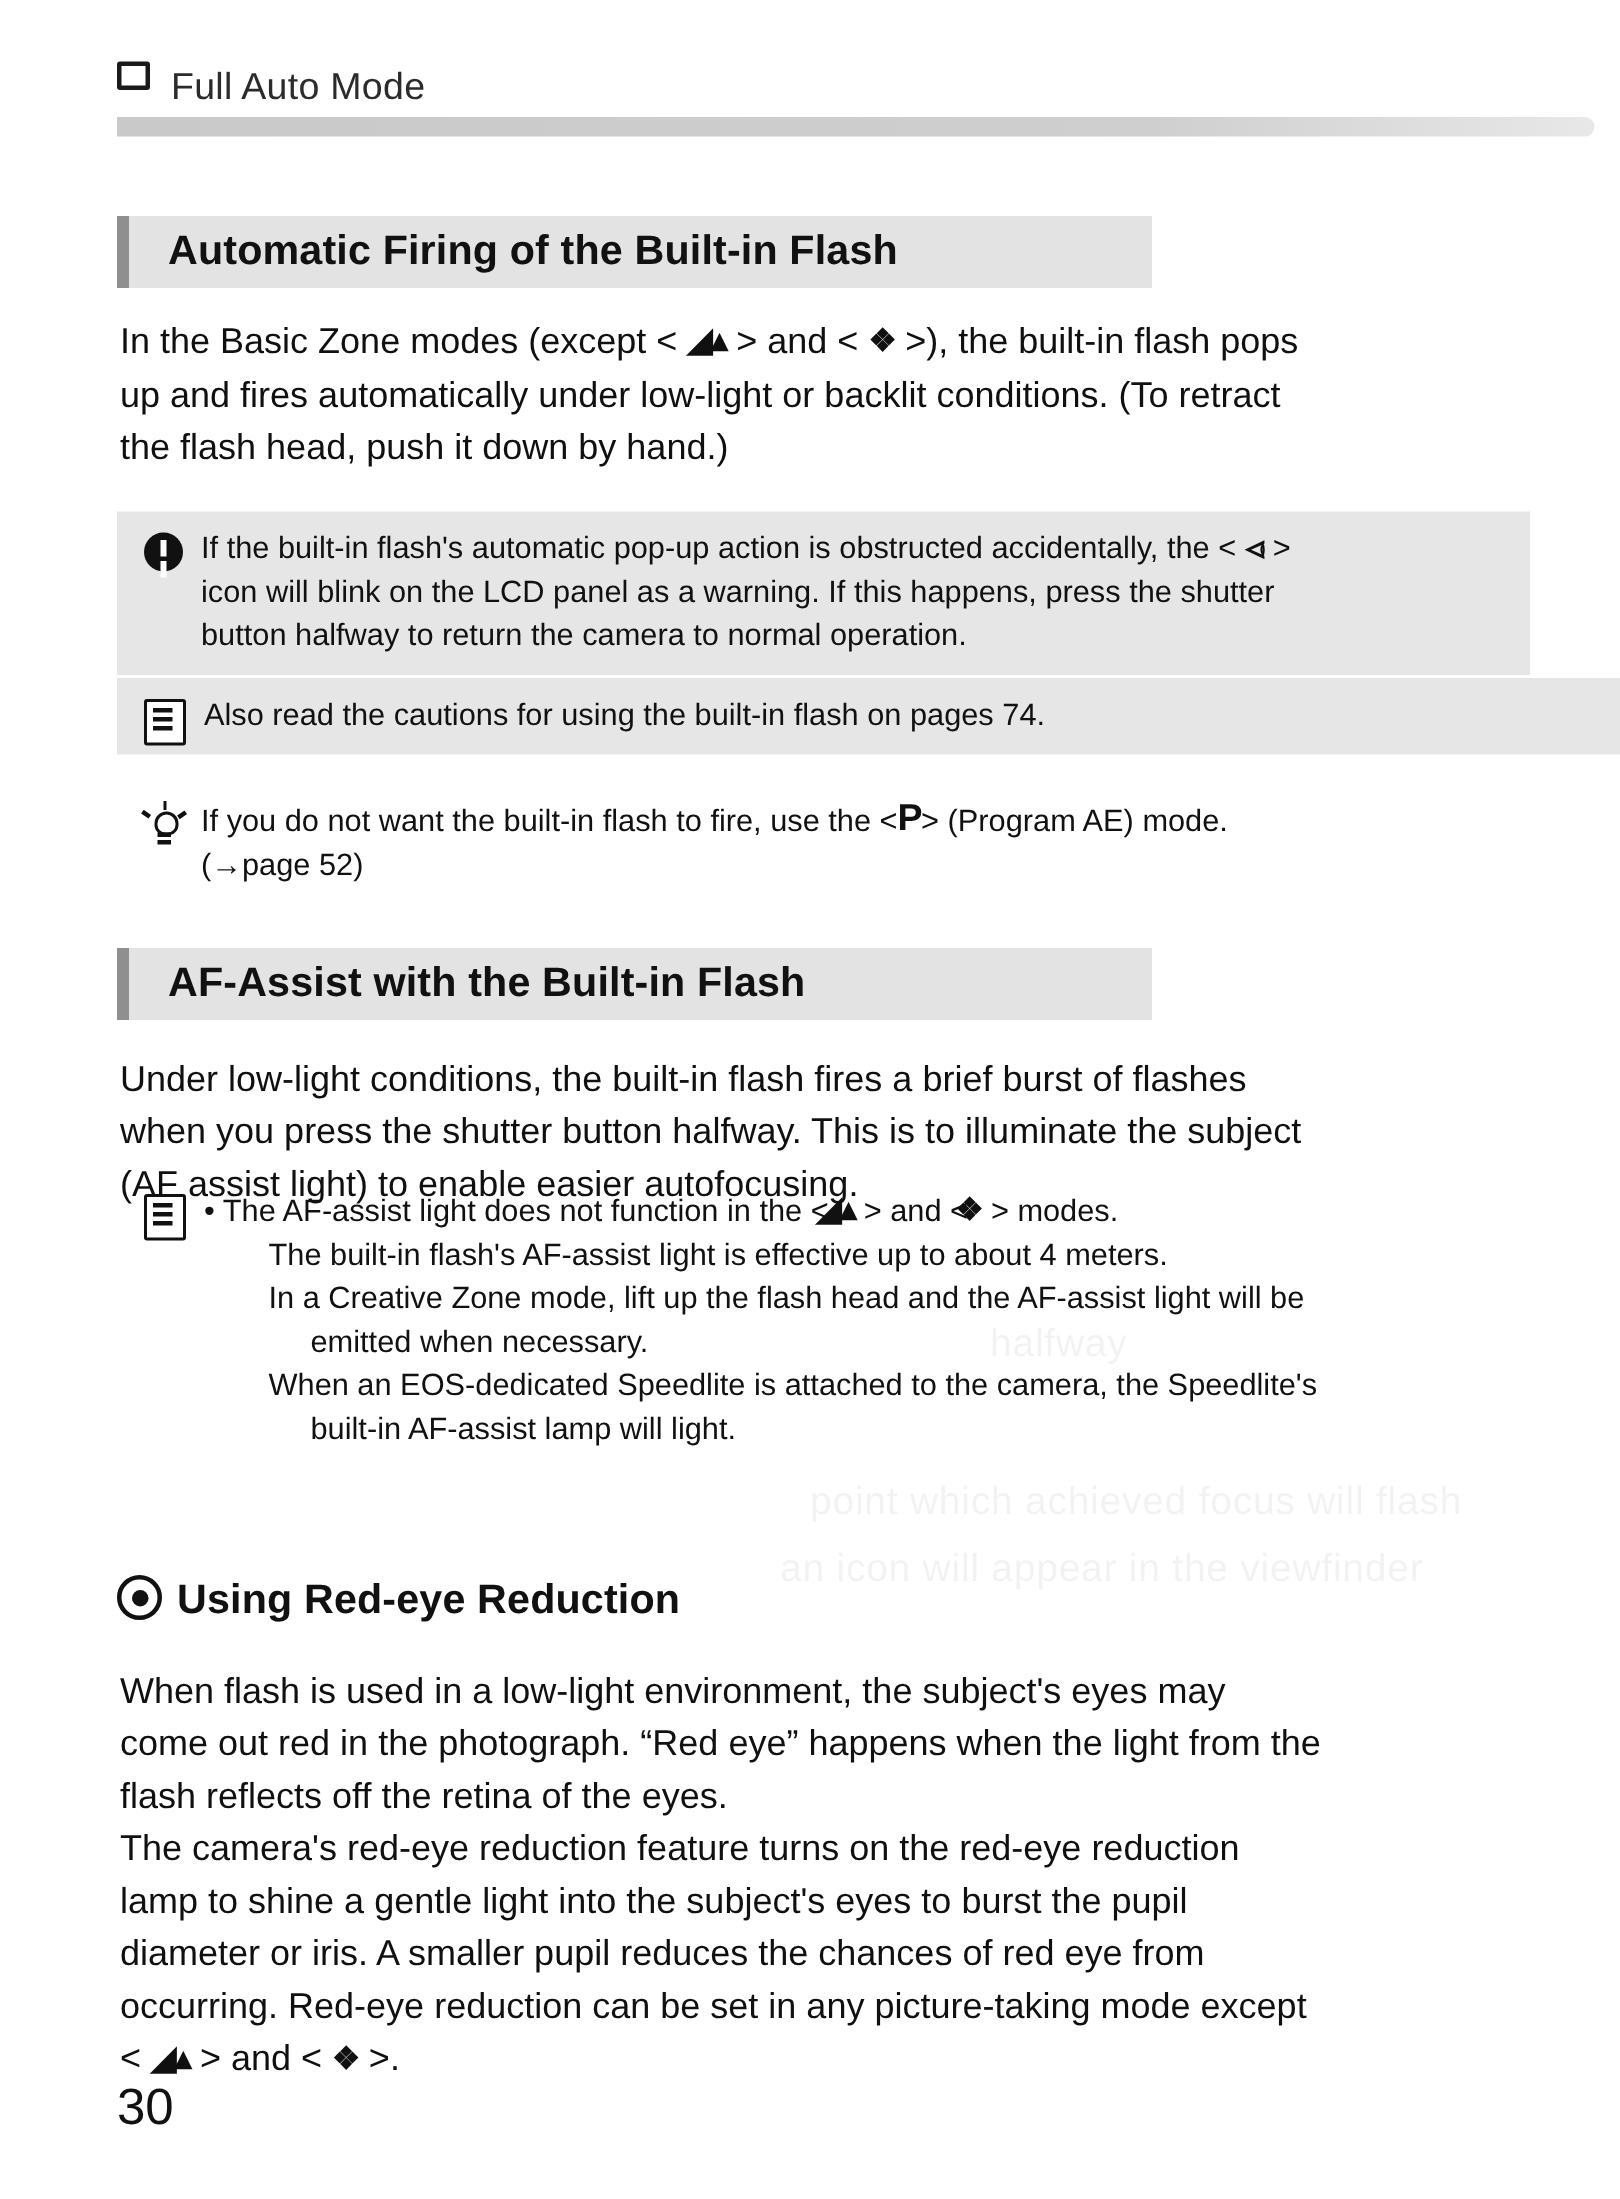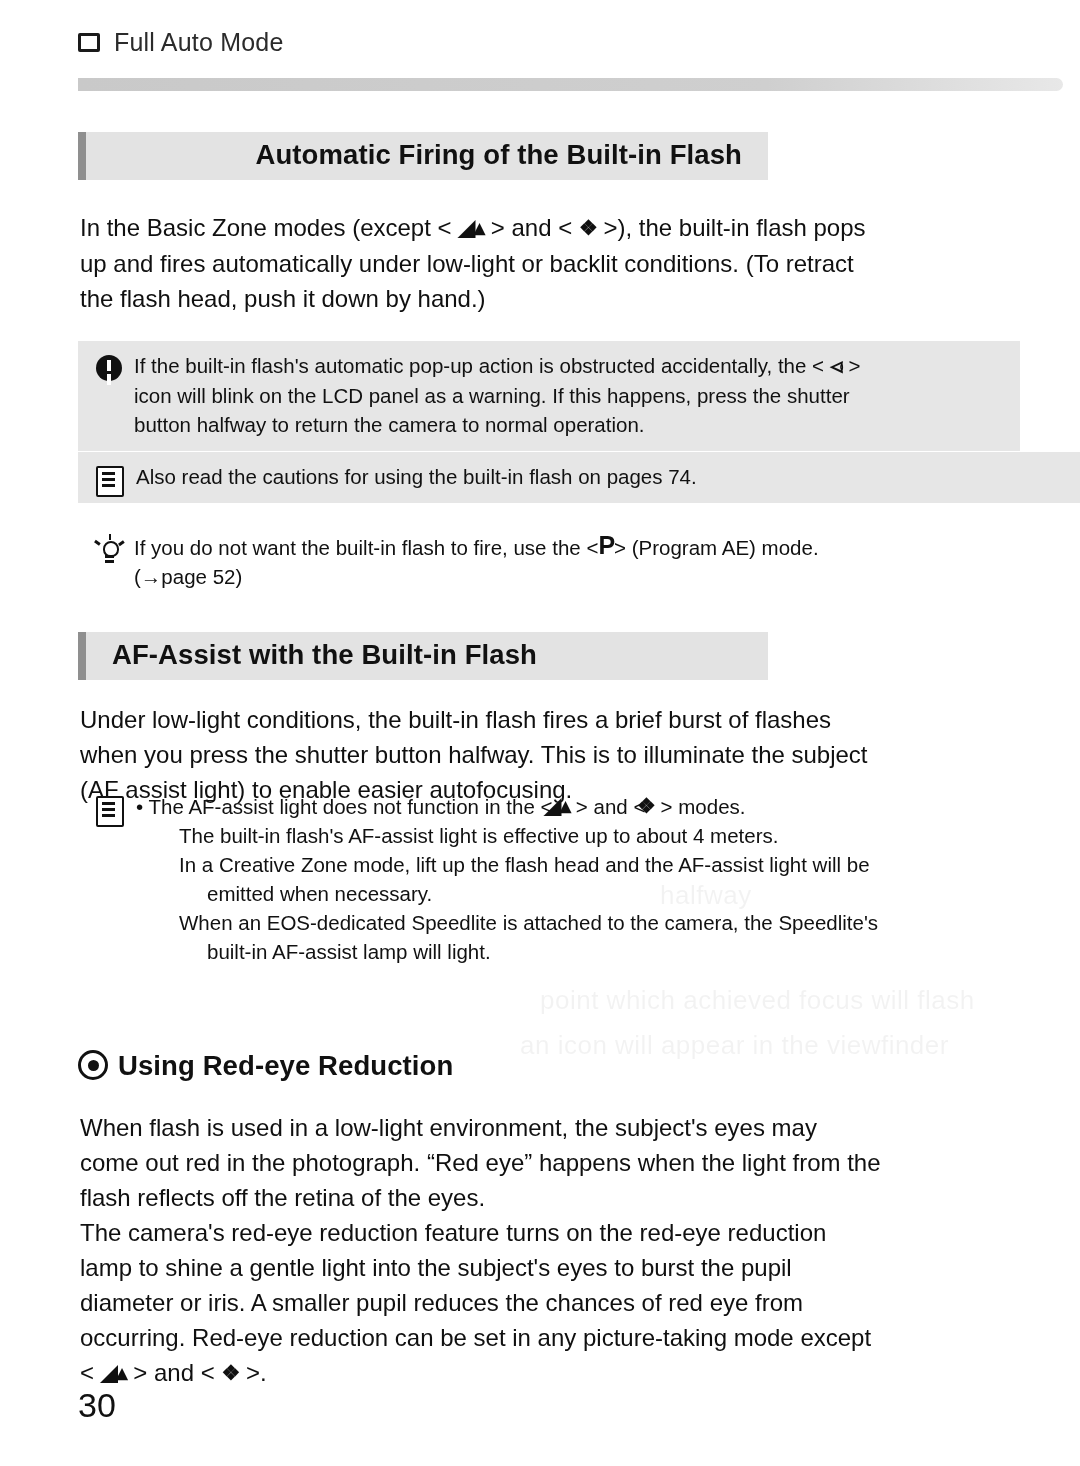--- a/index.html
+++ b/index.html
@@ -35,20 +35,21 @@
     width: 22px;
     height: 19px;
     border: 3px solid #1a1a1a;
     border-radius: 2px;
     box-sizing: border-box;
   }
   .header-title {
     font-size: 25px;
     color: #2b2b2b;
     letter-spacing: 0.2px;
+    margin-top: 16px;
   }
   .header-rule {
     position: absolute;
     left: 78px;
     top: 78px;
     width: 985px;
     height: 13px;
     background: linear-gradient(to right, #c9c9c9 0%, #cfcfcf 70%, #e8e8e8 100%);
     border-radius: 0 7px 7px 0;
   }
@@ -233,21 +234,21 @@
   <div class="ghost" style="left:660px; top:880px;">halfway</div>
   <div class="ghost" style="left:540px; top:985px;">point which achieved focus will flash</div>
   <div class="ghost" style="left:520px; top:1030px;">an icon will appear in the viewfinder</div>
 
   <div class="header">
     <span class="header-icon"></span>
     <span class="header-title">Full Auto Mode</span>
   </div>
   <div class="header-rule"></div>
 
-  <div class="h2-wrap" style="top:132px; width:630px;text-align:right;">
+  <div class="h2-wrap" style="top:144px; width:630px;">
     <div class="h2">Automatic Firing of the Built-in Flash</div>
   </div>
 
   <div class="para" style="left:80px; top:210px; width:960px;">
     <span class="ln">In the Basic Zone modes (except &lt; <span class="glyph g-mountain">◢▴</span> &gt; and &lt; <span class="glyph g-flower">❖</span> &gt;), the built-in flash pops</span>
     <span class="ln">up and fires automatically under low-light or backlit conditions. (To retract</span>
     <span class="ln">the flash head, push it down by hand.)</span>
   </div>
 
   <div class="note" style="top:325px; width:942px;margin-top:16px;">

